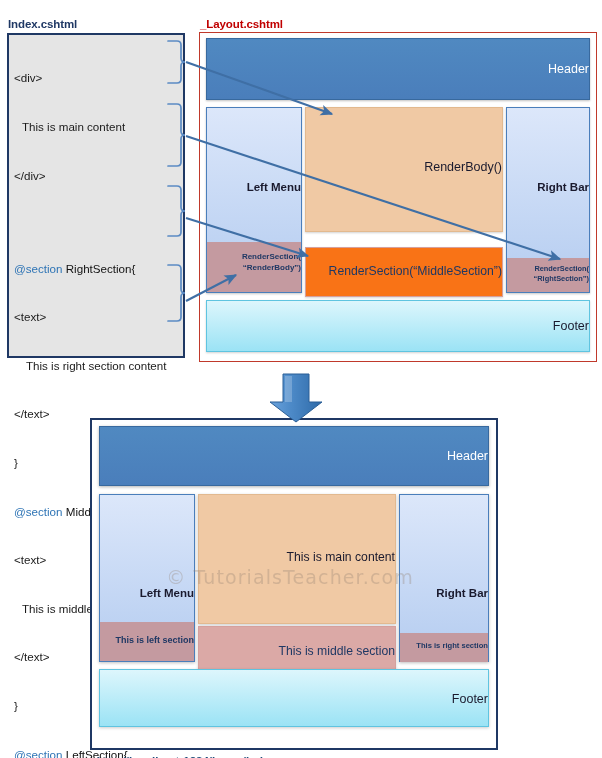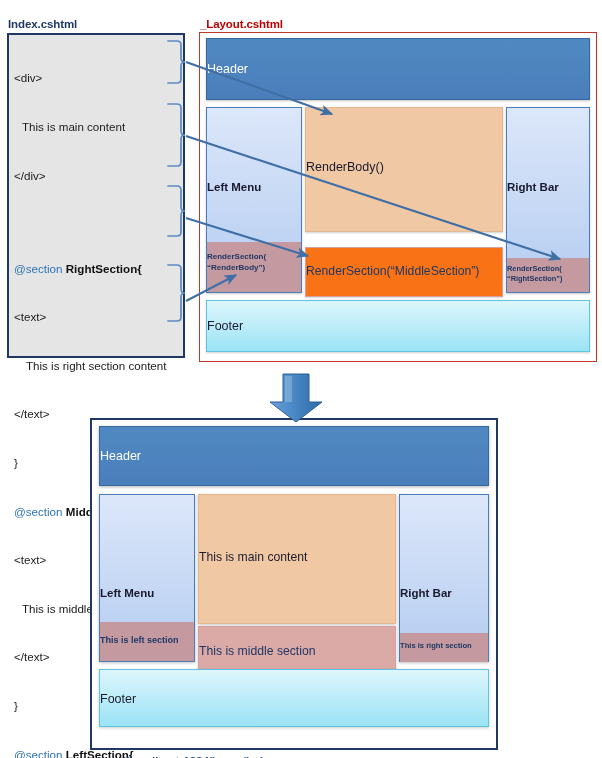--- a/index.html
+++ b/index.html
@@ -25,33 +25,33 @@
     position:absolute;left:7px;top:17px;width:178px;height:325px;
     border:2px solid #1f3864;background:#e5e5e5;box-sizing:border-box;
   }
   .code-body{
     position:absolute;left:5px;top:3px;right:2px;
     font-family:"Liberation Sans", sans-serif;
     font-size:11.6px;line-height:16.2px;color:#1a1a1a;white-space:pre;
   }
   .code-line{height:16.2px;white-space:pre;}
   .kw{color:#2e74b5;}
-  .bold{font-weight:bold;color:#111;}
+  .bold{font-weight:normal;color:#111;}
   .ind1{padding-left:8px;}
   .ind2{padding-left:12px;}
   .blank{height:12px;}
 
   
   #layout-panel{
     position:absolute;left:199px;top:16px;width:398px;height:330px;
     border:1.5px solid #c0392b;background:#ffffff;box-sizing:border-box;
   }
   .box{position:absolute;box-sizing:border-box;}
   .lbl{
-    position:absolute;left:0;right:0;text-align:left;
+    position:absolute;left:0;right:0;text-align:right;
     color:#1a1a2e;
   }
 
   #lp-header{
     left:6px;top:5px;width:384px;height:62px;
     background:linear-gradient(180deg,#5089c1 0%,#4a7ebb 100%);
     border:1px solid #38699e;
     box-shadow:0 1px 2px rgba(0,0,0,.25);
   }
   #lp-header .lbl{top:23px;color:#ffffff;font-size:12.5px;}
@@ -258,20 +258,21 @@
       <div class="lbl">This is middle section</div>
     </div>
     <div class="box" id="rp-rightsection">
       <div class="lbl">This is right section</div>
     </div>
     <div class="box" id="rp-footer">
       <div class="lbl">Footer</div>
     </div>
   </div>
 
+  <div id="watermark">© TutorialsTeacher.com</div>
   <div id="url-text">http://localhost:1234/home/index</div>
 
   <svg id="overlay" viewBox="0 0 602 758">
     <defs>
       <marker id="ah" markerWidth="7" markerHeight="7" refX="5.4" refY="3" orient="auto">
         <path d="M0,0.4 L6,3 L0,5.6 L1.4,3 Z" fill="#3f6fa5"></path>
       </marker>
       <linearGradient id="bigArrowG" x1="0" y1="0" x2="1" y2="0">
         <stop offset="0%" stop-color="#6ba3dd"></stop>
         <stop offset="38%" stop-color="#4e8bc9"></stop>

